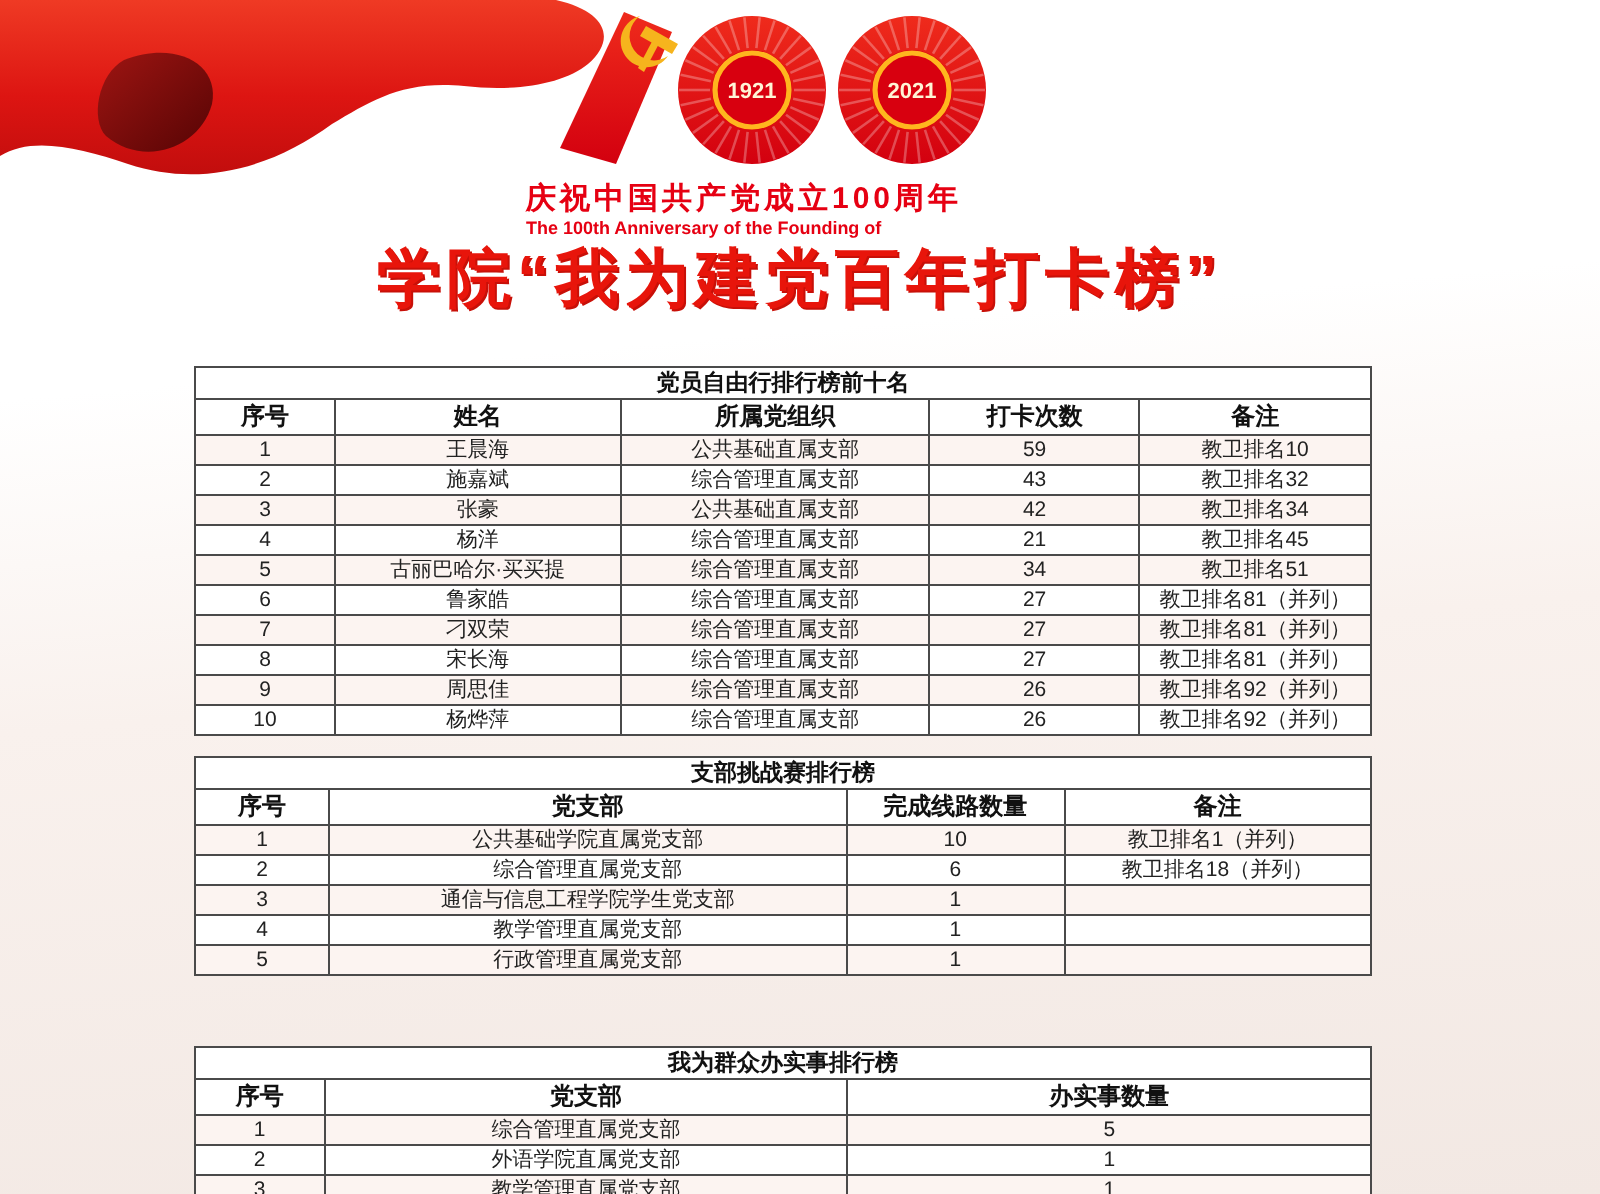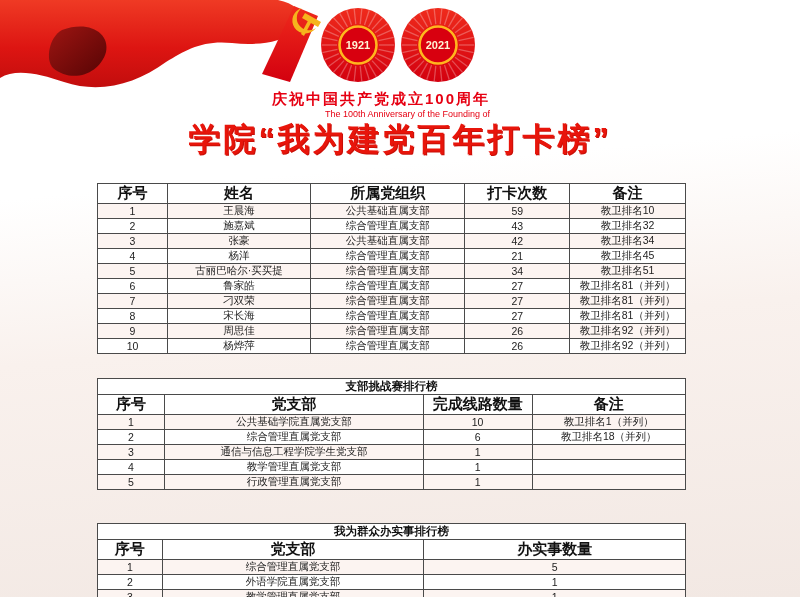--- a/index.html
+++ b/index.html
@@ -3,48 +3,48 @@
 <meta charset="utf-8">
 <style>
   html,body{margin:0;padding:0;}
   body{
     width:800px;height:597px;overflow:hidden;position:relative;
     font-family:"Liberation Sans","DejaVu Sans",sans-serif;
     background:linear-gradient(175deg,#ffffff 0%,#ffffff 30%,#f9f1ed 55%,#f2e8e3 100%);
   }
   
   .ribbon{position:absolute;top:0;left:0;width:332px;height:120px;}
-  .logo-block{position:absolute;top:4px;left:245px;width:245px;text-align:right;}
+  .logo-block{position:absolute;top:4px;left:263px;width:245px;text-align:left;}
   .logo-svg{display:block;margin:0 auto;}
   .caption-cn{
     margin-top:6px;color:#e60012;font-weight:bold;font-size:15px;
     letter-spacing:2px;white-space:nowrap;
   }
   .caption-en{
-    color:#e60012;font-weight:normal;font-size:9px;line-height:1.2;white-space:nowrap;
+    color:#e60012;font-weight:bold;font-size:9px;line-height:1.2;white-space:nowrap;
   }
   .page-title{
     position:absolute;top:118px;left:0;width:800px;margin:0;text-align:center;
     color:#e8150b;font-size:32px;font-weight:900;letter-spacing:3px;
     white-space:nowrap;text-shadow:1px 1px 0 #c81008;
   }
   
   .rank-table{
     position:absolute;left:97px;width:589px;border-collapse:collapse;
     background:#ffffff;table-layout:fixed;
   }
   .rank-table.t0{top:183px;}
   .rank-table.t1{top:378px;}
   .rank-table.t2{top:523px;}
   .rank-table th,.rank-table td{
     border:1px solid #4a4a4a;text-align:center;vertical-align:middle;
     padding:0 2px;height:13.5px;overflow:hidden;white-space:nowrap;
   }
   .rank-table .title-row th{font-size:11.5px;font-weight:bold;color:#111;}
-  .rank-table .header-row th{font-size:15px;font-weight:bold;color:#111;}
+  .rank-table .header-row th{font-size:12px;font-weight:bold;color:#111;}
   .rank-table td{font-size:10.5px;color:#222;}
   .rank-table tbody tr:nth-child(odd) td{background:#fcf4f1;}
 </style>
 </head>
 <body>
 
 <svg class="ribbon" viewBox="0 0 332 120" xmlns="http://www.w3.org/2000/svg">
   <defs>
     <linearGradient id="ribMain" x1="0" y1="0" x2="0" y2="1">
       <stop offset="0" stop-color="#ef3a24"></stop>
@@ -165,20 +165,23 @@
 
 <table class="rank-table t0">
     <colgroup>
       <col style="width: 11.9%;">
       <col style="width: 24.3%;">
       <col style="width: 26.3%;">
       <col style="width: 17.8%;">
       <col style="width: 19.7%;">
     </colgroup>
     <thead>
+      <tr class="title-row">
+        <th colspan="5">党员自由行排行榜前十名</th>
+      </tr>
       <tr class="header-row">
         <th>序号</th>
         <th>姓名</th>
         <th>所属党组织</th>
         <th>打卡次数</th>
         <th>备注</th>
       </tr>
     </thead>
     <tbody>
       <tr>

